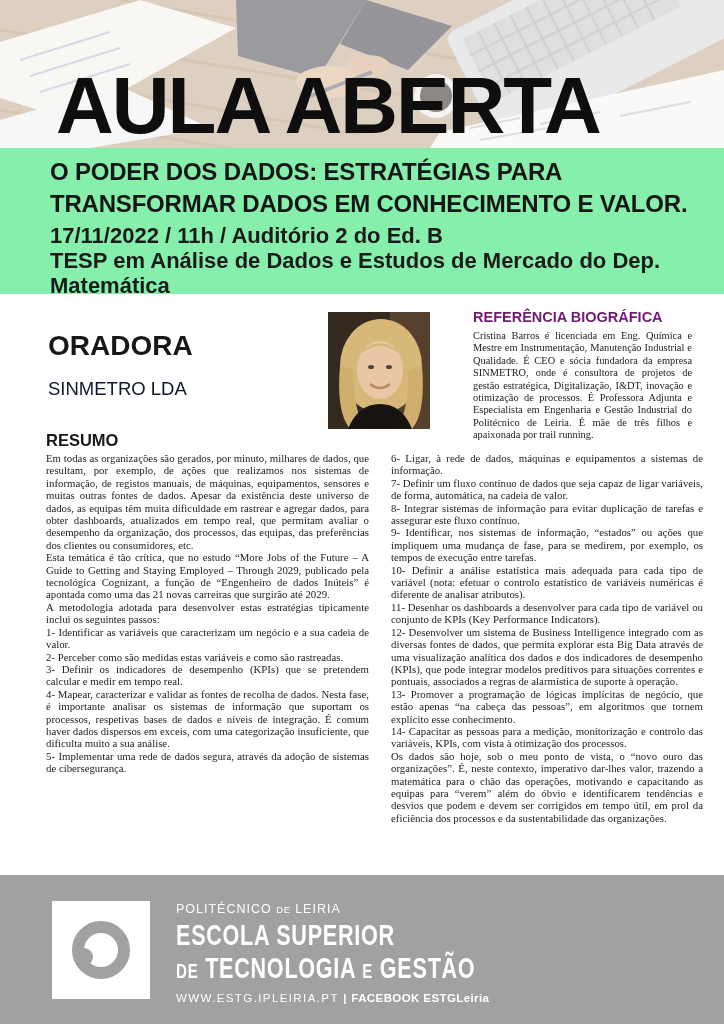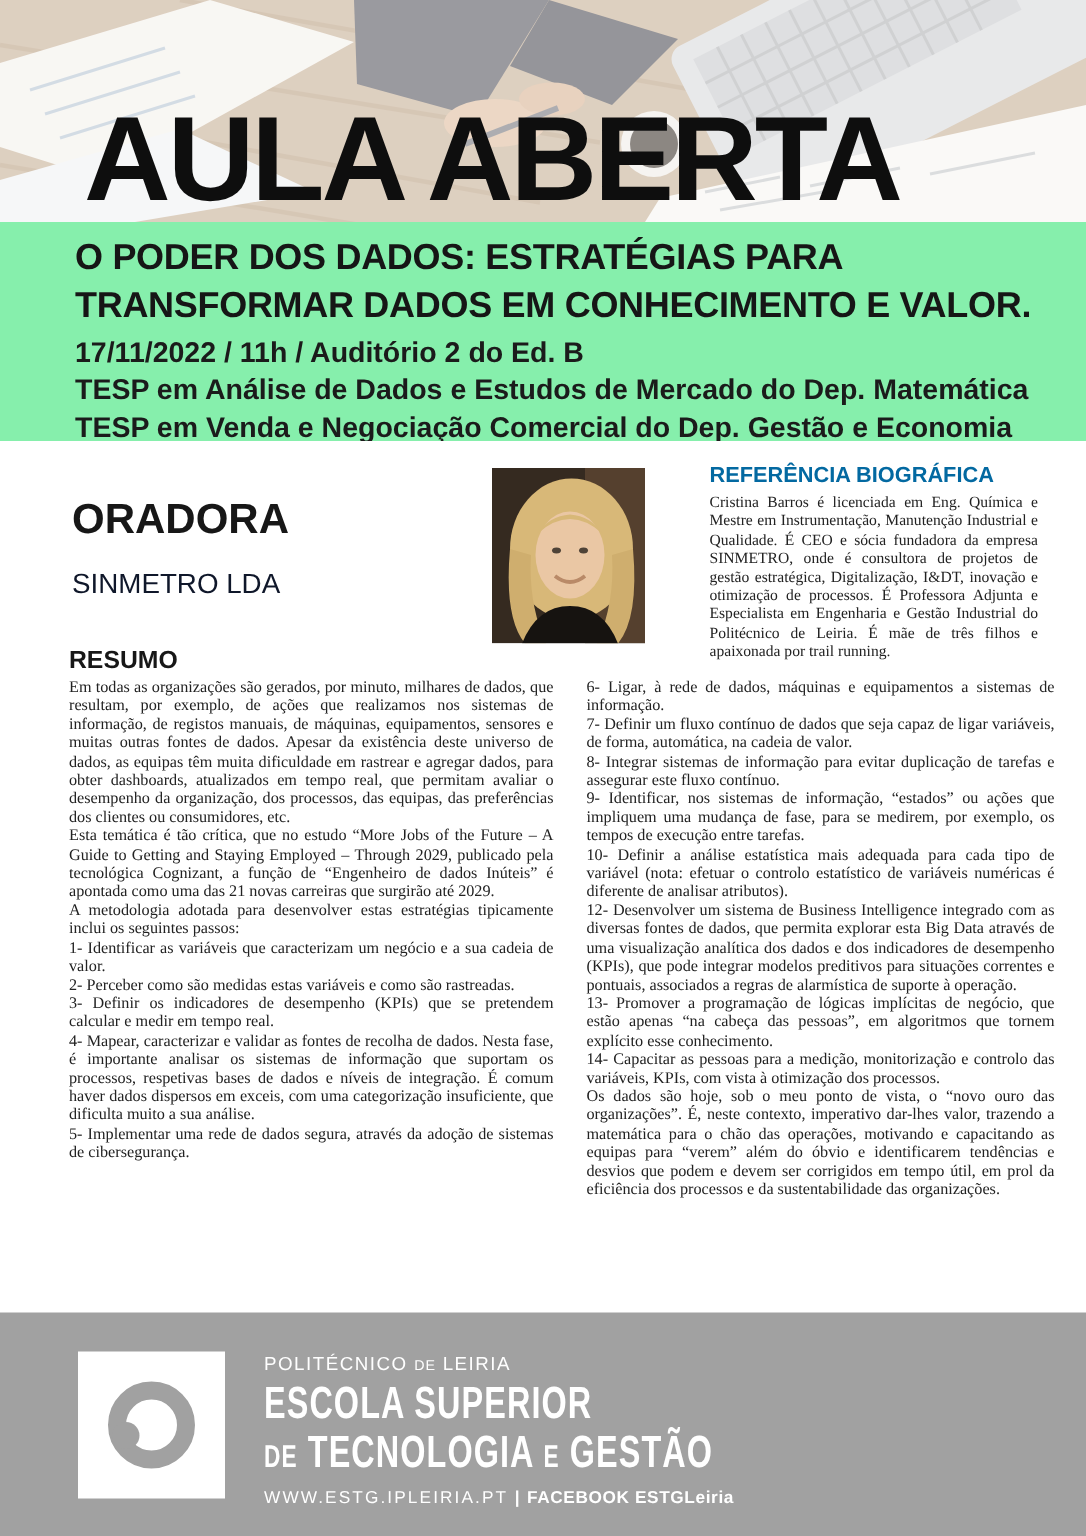--- a/index.html
+++ b/index.html
@@ -10,30 +10,30 @@
   .hero{position:absolute;left:0;top:0;width:724px;height:148px;overflow:hidden;}
   .hero svg{position:absolute;left:0;top:0;}
   .hero-title{position:absolute;left:56px;top:66px;font-weight:800;font-size:80px;line-height:1;
               letter-spacing:-2px;color:#0e0e0e;white-space:nowrap;z-index:3;
               font-family:"Liberation Sans",sans-serif;}
 
   
   .band{position:absolute;left:0;top:148px;width:724px;height:146px;background:#cbd5a5;
         box-sizing:border-box;padding:8px 20px 0 50px;overflow:hidden;z-index:2;}
   .band-title{font-weight:700;font-size:24px;line-height:32px;color:#161616;letter-spacing:-0.2px;}
-  .band-detail{font-weight:600;font-size:19px;line-height:25px;color:#1b1b1b;}
+  .band-detail{font-weight:600;font-size:22px;line-height:25px;color:#1b1b1b;}
   .band-detail.first{margin-top:3px;}
 
   
   .oradora{position:absolute;left:48px;top:310px;font-weight:800;font-size:28px;line-height:32px;color:#171717;margin-top:20px;}
   .speaker-name{position:absolute;left:48px;top:351px;font-size:18.5px;line-height:24px;color:#262626;}
   .speaker-company{position:absolute;left:48px;top:377px;font-size:18.5px;line-height:24px;color:#0f172a;}
   .portrait{position:absolute;left:328px;top:312px;width:102px;height:117px;overflow:hidden;}
 
-  .bio-title{position:absolute;left:473px;top:308px;font-weight:800;font-size:14.5px;line-height:18px;color:#0369a1;}
+  .bio-title{position:absolute;left:473px;top:308px;font-weight:800;font-size:14.5px;line-height:18px;color:#701a75;}
   .bio-text{position:absolute;left:473px;top:330px;width:219px;
             font-family:"Liberation Serif",serif;font-size:10.4px;line-height:12.4px;
             text-align:justify;color:#222222;}
 
   
   .resumo-title{position:absolute;left:46px;top:430px;font-weight:800;font-size:16.5px;line-height:20px;color:#171717;}
   .col{position:absolute;top:452px;font-family:"Liberation Serif",serif;font-size:10.8px;line-height:12.4px;
        text-align:justify;color:#222222;}
   .col-left{left:46px;width:323px;}
   .col-right{left:391px;width:312px;}
@@ -153,20 +153,21 @@
     <p>4- Mapear, caracterizar e validar as fontes de recolha de dados. Nesta fase, é importante analisar os sistemas de informação que suportam os processos, respetivas bases de dados e níveis de integração. É comum haver dados dispersos em exceis, com uma categorização insuficiente, que dificulta muito a sua análise.</p>
     <p>5- Implementar uma rede de dados segura, através da adoção de sistemas de cibersegurança.</p>
   </div>
 
   <div class="col col-right">
     <p>6- Ligar, à rede de dados, máquinas e equipamentos a sistemas de informação.</p>
     <p>7- Definir um fluxo contínuo de dados que seja capaz de ligar variáveis, de forma, automática, na cadeia de valor.</p>
     <p>8- Integrar sistemas de informação para evitar duplicação de tarefas e assegurar este fluxo contínuo.</p>
     <p>9- Identificar, nos sistemas de informação, “estados” ou ações que impliquem uma mudança de fase, para se medirem, por exemplo, os tempos de execução entre tarefas.</p>
     <p>10- Definir a análise estatística mais adequada para cada tipo de variável (nota: efetuar o controlo estatístico de variáveis numéricas é diferente de analisar atributos).</p>
+    <p>11- Desenhar os dashboards a desenvolver para cada tipo de variável ou conjunto de KPIs (Key Performance Indicators).</p>
     <p>12- Desenvolver um sistema de Business Intelligence integrado com as diversas fontes de dados, que permita explorar esta Big Data através de uma visualização analítica dos dados e dos indicadores de desempenho (KPIs), que pode integrar modelos preditivos para situações correntes e pontuais, associados a regras de alarmística de suporte à operação.</p>
     <p>13- Promover a programação de lógicas implícitas de negócio, que estão apenas “na cabeça das pessoas”, em algoritmos que tornem explícito esse conhecimento.</p>
     <p>14- Capacitar as pessoas para a medição, monitorização e controlo das variáveis, KPIs, com vista à otimização dos processos.</p>
     <p>Os dados são hoje, sob o meu ponto de vista, o “novo ouro das organizações”. É, neste contexto, imperativo dar-lhes valor, trazendo a matemática para o chão das operações, motivando e capacitando as equipas para “verem” além do óbvio e identificarem tendências e desvios que podem e devem ser corrigidos em tempo útil, em prol da eficiência dos processos e da sustentabilidade das organizações.</p>
   </div>
 
   <div class="footer" style="background: rgb(161, 161, 161);">
     <div class="logo-box">
       <svg width="98" height="98" viewBox="0 0 98 98">
         <circle cx="49" cy="49" r="23" fill="none" stroke="#a1a1a1" stroke-width="12"></circle>

